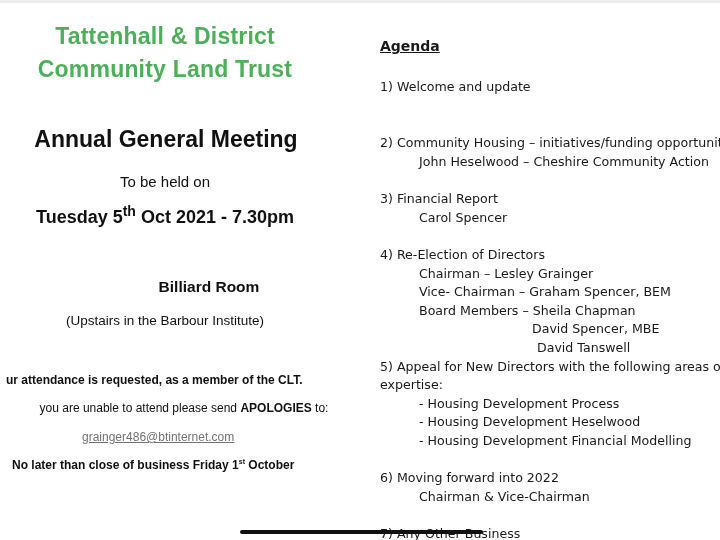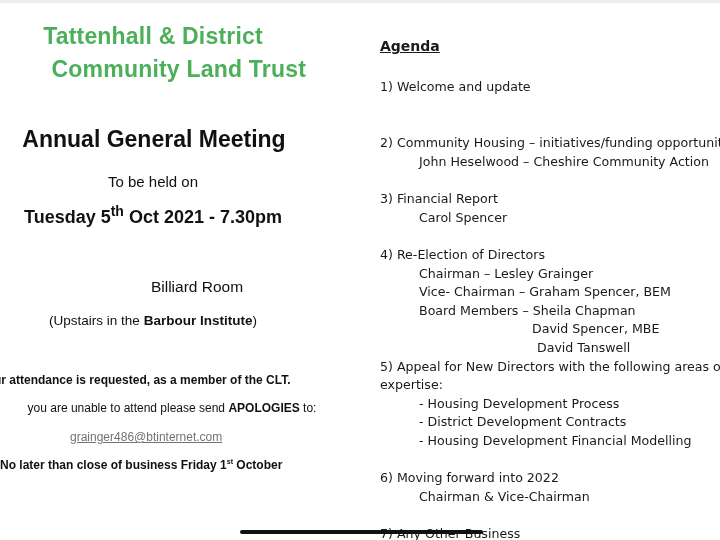--- a/index.html
+++ b/index.html
@@ -2,35 +2,35 @@
 <html><head>
   <meta charset="utf-8">
   <style>
     html, body { margin: 0; padding: 0; }
     body {
       width: 720px; height: 540px; overflow: hidden;
       background: #ffffff; position: relative;
       font-family: "Liberation Sans", sans-serif; color: #111;
     }
     .topline { position: absolute; left: 0; top: 0; width: 720px; height: 3px; background: #ececec; }
-    .left { position: absolute; left: 0; top: 0; width: 360px; height: 540px; }
+    .left { position: absolute; left: 12px; top: 0; width: 360px; height: 540px; }
     .right { position: absolute; left: 380px; top: 16px; width: 340px; height: 540px; font-family: "DejaVu Sans", sans-serif; font-size: 12.6px; color: #1a1a1a; text-decoration: underline; }
 
     .org { position: absolute; left: 0; width: 306px; text-align: center; color: #4caf5a; font-weight: bold; font-size: 23px; letter-spacing: 0.2px; }
     .org1 { top: 23px; }
-    .org2 { top: 56px; left: 0; width: 306px; text-align: right; }
+    .org2 { top: 56px; left: 0; width: 306px; }
     .agm { position: absolute; top: 126px; left: -6px; width: 320px; text-align: center; font-weight: bold; font-size: 23px; color: #111; }
     .line { position: absolute; left: 0; width: 306px; text-align: center; }
     .held { top: 173px; font-size: 15px; }
     .date { top: 207px; font-size: 18px; font-weight: bold; }
     .date sup { font-size: 14px; vertical-align: 7px; line-height: 0; }
     .inthe { top: 244px; font-size: 15px; }
-    .room { top: 278px; font-size: 15.5px; font-weight: normal; padding-left: 44px; }
+    .room { top: 278px; font-size: 15.5px; font-weight: bold; padding-left: 44px; }
     .upstairs { top: 313px; font-size: 13.5px; }
-    .upstairs b { font-weight: bold; }
+    .upstairs b { font-weight: normal; }
     .attend { top: 373px; font-size: 12px; font-weight: bold; text-align: left; left: -6px; width: 340px; white-space: nowrap; }
     .apol { top: 401px; font-size: 12px; text-align: center; left: 2px; width: 340px; white-space: nowrap; }
     .apol b { font-weight: bold; }
     .email { top: 430px; font-size: 12px; color: #737373; text-decoration: underline; left: 70px; width: auto; text-align: left; }
     .nolater { top: 458px; font-size: 12px; font-weight: bold; left: 0; text-align: left; width: 340px; white-space: nowrap; }
     .nolater sup { font-size: 7px; vertical-align: 5px; line-height: 0; }
 
     .agenda-title { position: absolute; top: 22px; left: 0; font-weight: bold; font-size: 14px; text-decoration: underline; }
     .item { position: absolute; left: 0; white-space: nowrap; }
     .sub { position: absolute; left: 39px; white-space: nowrap; }
@@ -70,21 +70,21 @@
   <div class="item" style="top:231px">4)  Re-Election of Directors</div>
   <div class="sub" style="top:250px">Chairman – Lesley Grainger</div>
   <div class="sub" style="top:268px">Vice- Chairman – Graham Spencer, BEM</div>
   <div class="sub" style="top:287px">Board Members – Sheila Chapman</div>
   <div class="sub" style="top:305px; left:152px">David Spencer, MBE</div>
   <div class="sub" style="top:324px; left:157px">David Tanswell</div>
 
   <div class="item" style="top:343px">5)  Appeal for New Directors with the following areas o</div>
   <div class="item" style="top:361px">expertise:</div>
   <div class="sub" style="top:380px">- Housing Development Process</div>
-  <div class="sub" style="top:398px">- District Development Contracts</div>
+  <div class="sub" style="top:398px">- Housing Development Heselwood</div>
   <div class="sub" style="top:417px">- Housing Development Financial Modelling</div>
 
   <div class="item" style="top:454px">6)  Moving forward into 2022</div>
   <div class="sub" style="top:473px">Chairman &amp; Vice-Chairman</div>
 
   <div class="item" style="top:510px">7) Any Other Business</div>
 </div>
 
 <div class="home-bar"></div>
 

